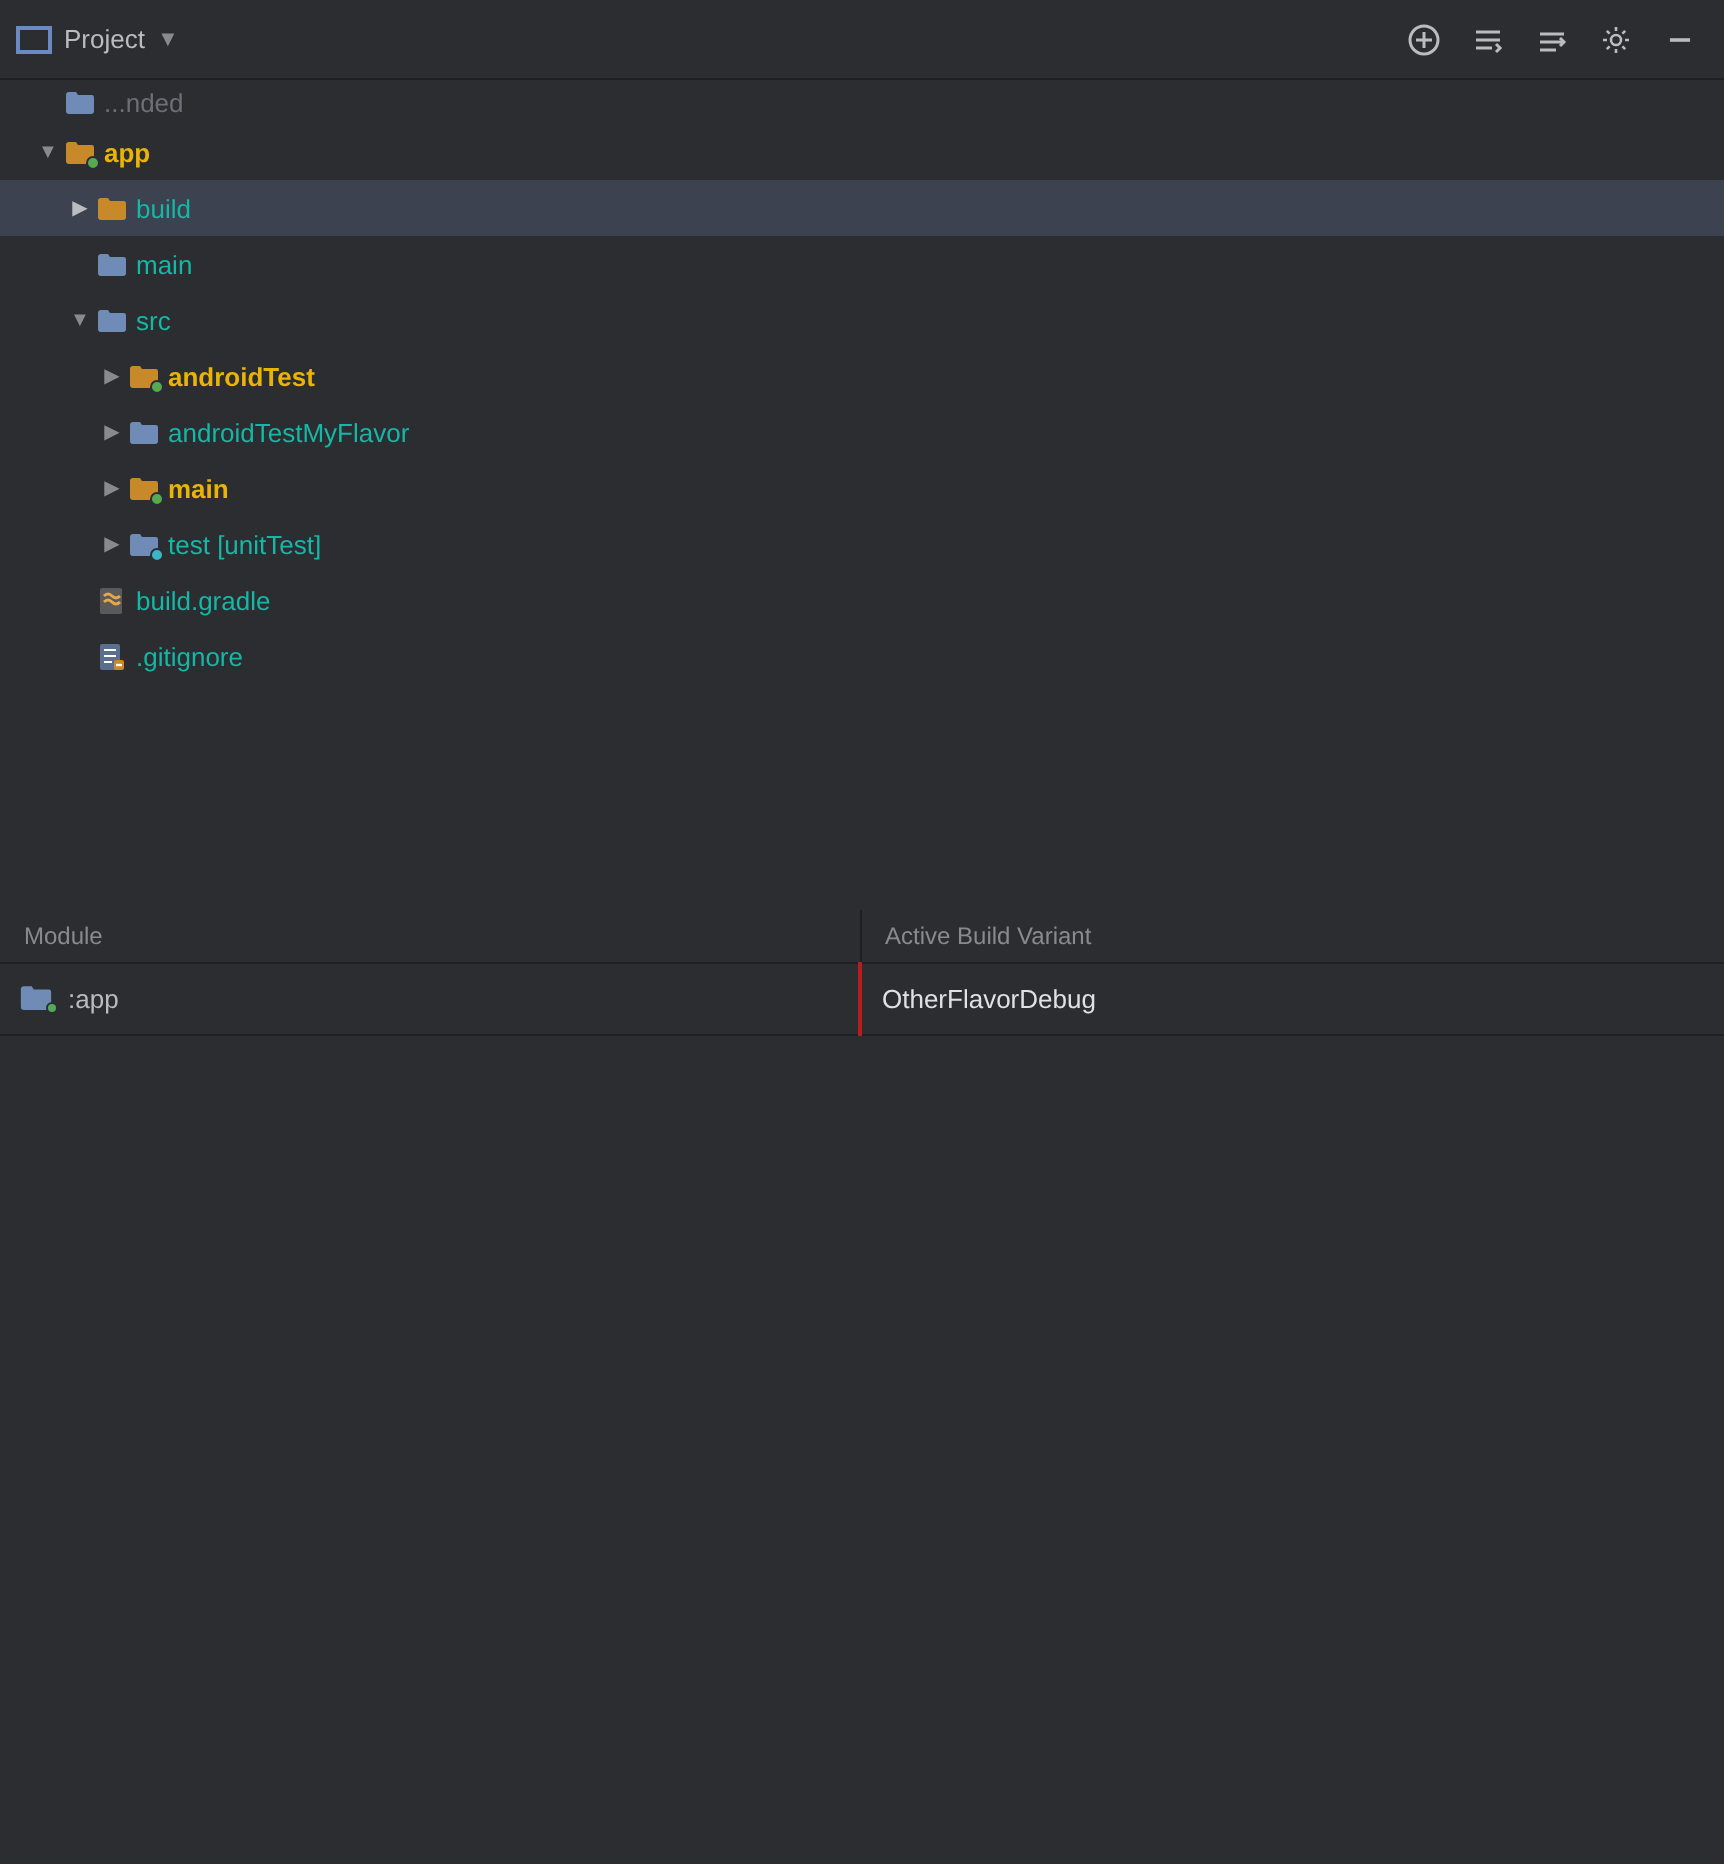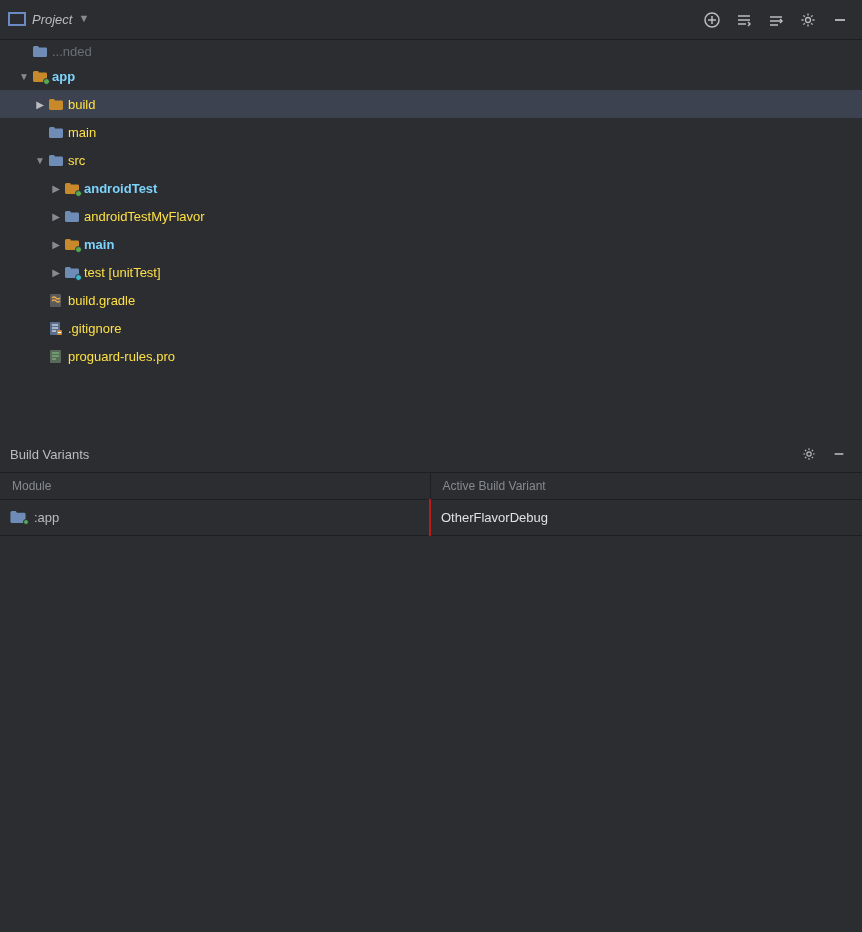--- a/index.html
+++ b/index.html
@@ -18,26 +18,26 @@
       display: flex;
       align-items: center;
       background: #2b2d30;
       border-bottom: 1px solid #1e1f22;
       height: 40px;
       padding: 0 8px;
       gap: 6px;
     }
     .toolbar-title {
       display: flex;
+      align-items: center;
       gap: 6px;
       color: #bbbcbe;
       font-size: 13px;
       font-weight: 500;
       flex: 1;
-      font-style: italic;
     }
     .toolbar-icon-square {
       width: 18px;
       height: 14px;
       border: 2px solid #6b8ac4;
       background: transparent;
       display: inline-block;
     }
     .toolbar-actions {
       display: flex;
@@ -110,23 +110,23 @@
       height: 16px;
       display: inline-flex;
       align-items: center;
       justify-content: center;
       flex-shrink: 0;
       margin-right: 4px;
     }
 
     .item-label {
       font-size: 13px;
-      color: #fde047;
-    }
-    .item-label.bold { font-weight: 700; color: #7dd3fc; }
+      color: #14b8a6;
+    }
+    .item-label.bold { font-weight: 700; color: #eab308; }
 
     
     .build-variants-header {
       display: flex;
       align-items: center;
       height: 36px;
       background: #2b2d30;
       border-bottom: 1px solid #1e1f22;
       padding: 0 10px;
       gap: 6px;
@@ -377,52 +377,24 @@
           <line x1="3" y1="4" x2="9" y2="4" stroke="#fff" stroke-width="1"></line>
           <line x1="3" y1="7" x2="9" y2="7" stroke="#fff" stroke-width="1"></line>
           <line x1="3" y1="10" x2="7" y2="10" stroke="#fff" stroke-width="1"></line>
           <rect x="8" y="9" width="5" height="5" rx="1" fill="#c8892a"></rect>
           <line x1="9" y1="11.5" x2="12" y2="11.5" stroke="#fff" stroke-width="1.2"></line>
         </svg>
       </span>
       <span class="item-label">.gitignore</span>
     </div>
 
-    <div class="tree-item indent-2">
-      <span class="chevron-placeholder"></span>
-      <span class="file-icon">
-        <svg width="14" height="15" viewBox="0 0 14 15">
-          <rect x="1" y="1" width="11" height="13" rx="1" fill="#5a6a5a"></rect>
-          <line x1="3" y1="4" x2="10" y2="4" stroke="#8ac88a" stroke-width="1"></line>
-          <line x1="3" y1="7" x2="10" y2="7" stroke="#8ac88a" stroke-width="1"></line>
-          <line x1="3" y1="10" x2="7" y2="10" stroke="#8ac88a" stroke-width="1"></line>
-        </svg>
-      </span>
-      <span class="item-label">proguard-rules.pro</span>
-    </div>
 
   </div>
 
   <div>
-    <div class="build-variants-header">
-      <span class="build-variants-title">Build Variants</span>
-      <div class="bv-actions">
-        <button class="bv-btn" title="Settings">
-          <svg width="14" height="14" viewBox="0 0 16 16">
-            <circle cx="8" cy="8" r="2.5" fill="none" stroke="#bbbcbe" stroke-width="1.3"></circle>
-            <path d="M8 1.5v2M8 12.5v2M1.5 8h2M12.5 8h2M3.4 3.4l1.4 1.4M11.2 11.2l1.4 1.4M3.4 12.6l1.4-1.4M11.2 4.8l1.4-1.4" fill="none" stroke="#bbbcbe" stroke-width="1.3"></path>
-          </svg>
-        </button>
-        <button class="bv-btn" title="Minimize">
-          <svg width="14" height="14" viewBox="0 0 16 16">
-            <line x1="3" y1="8" x2="13" y2="8" stroke="#bbbcbe" stroke-width="1.8"></line>
-          </svg>
-        </button>
-      </div>
-    </div>
 
     <table class="bv-table">
       <colgroup>
           <col class="module-col">
       <col class="variant-col">
       </colgroup>
         <thead>
         <tr>
           <th>Module</th>
           <th>Active Build Variant</th>

